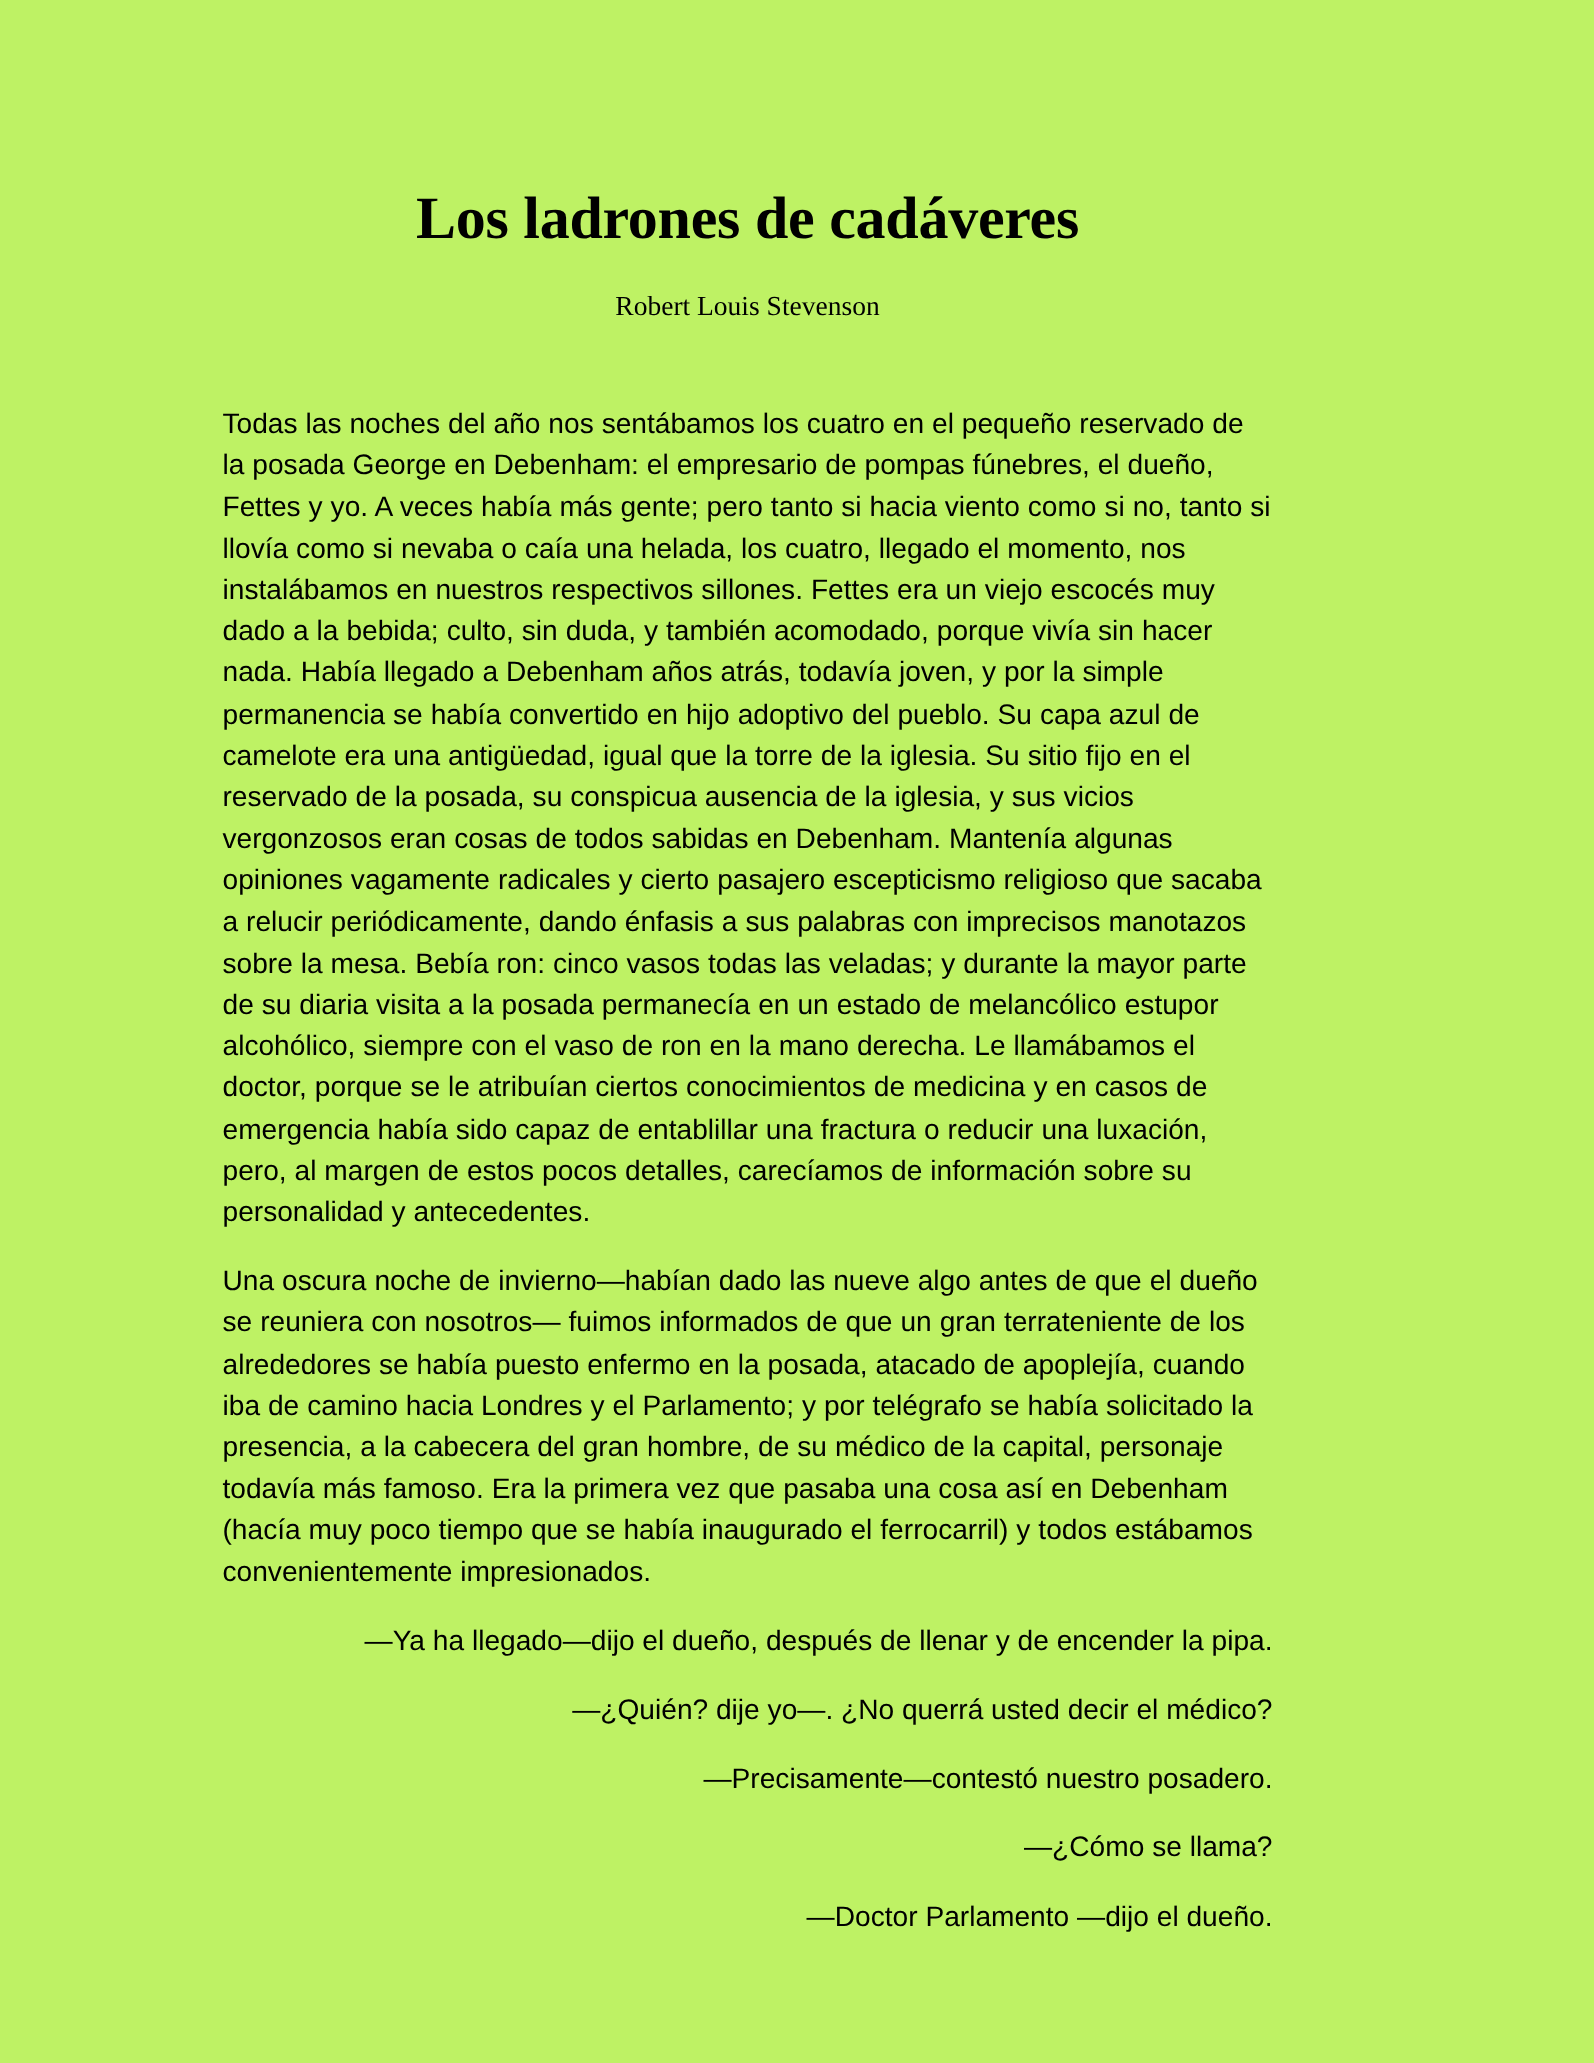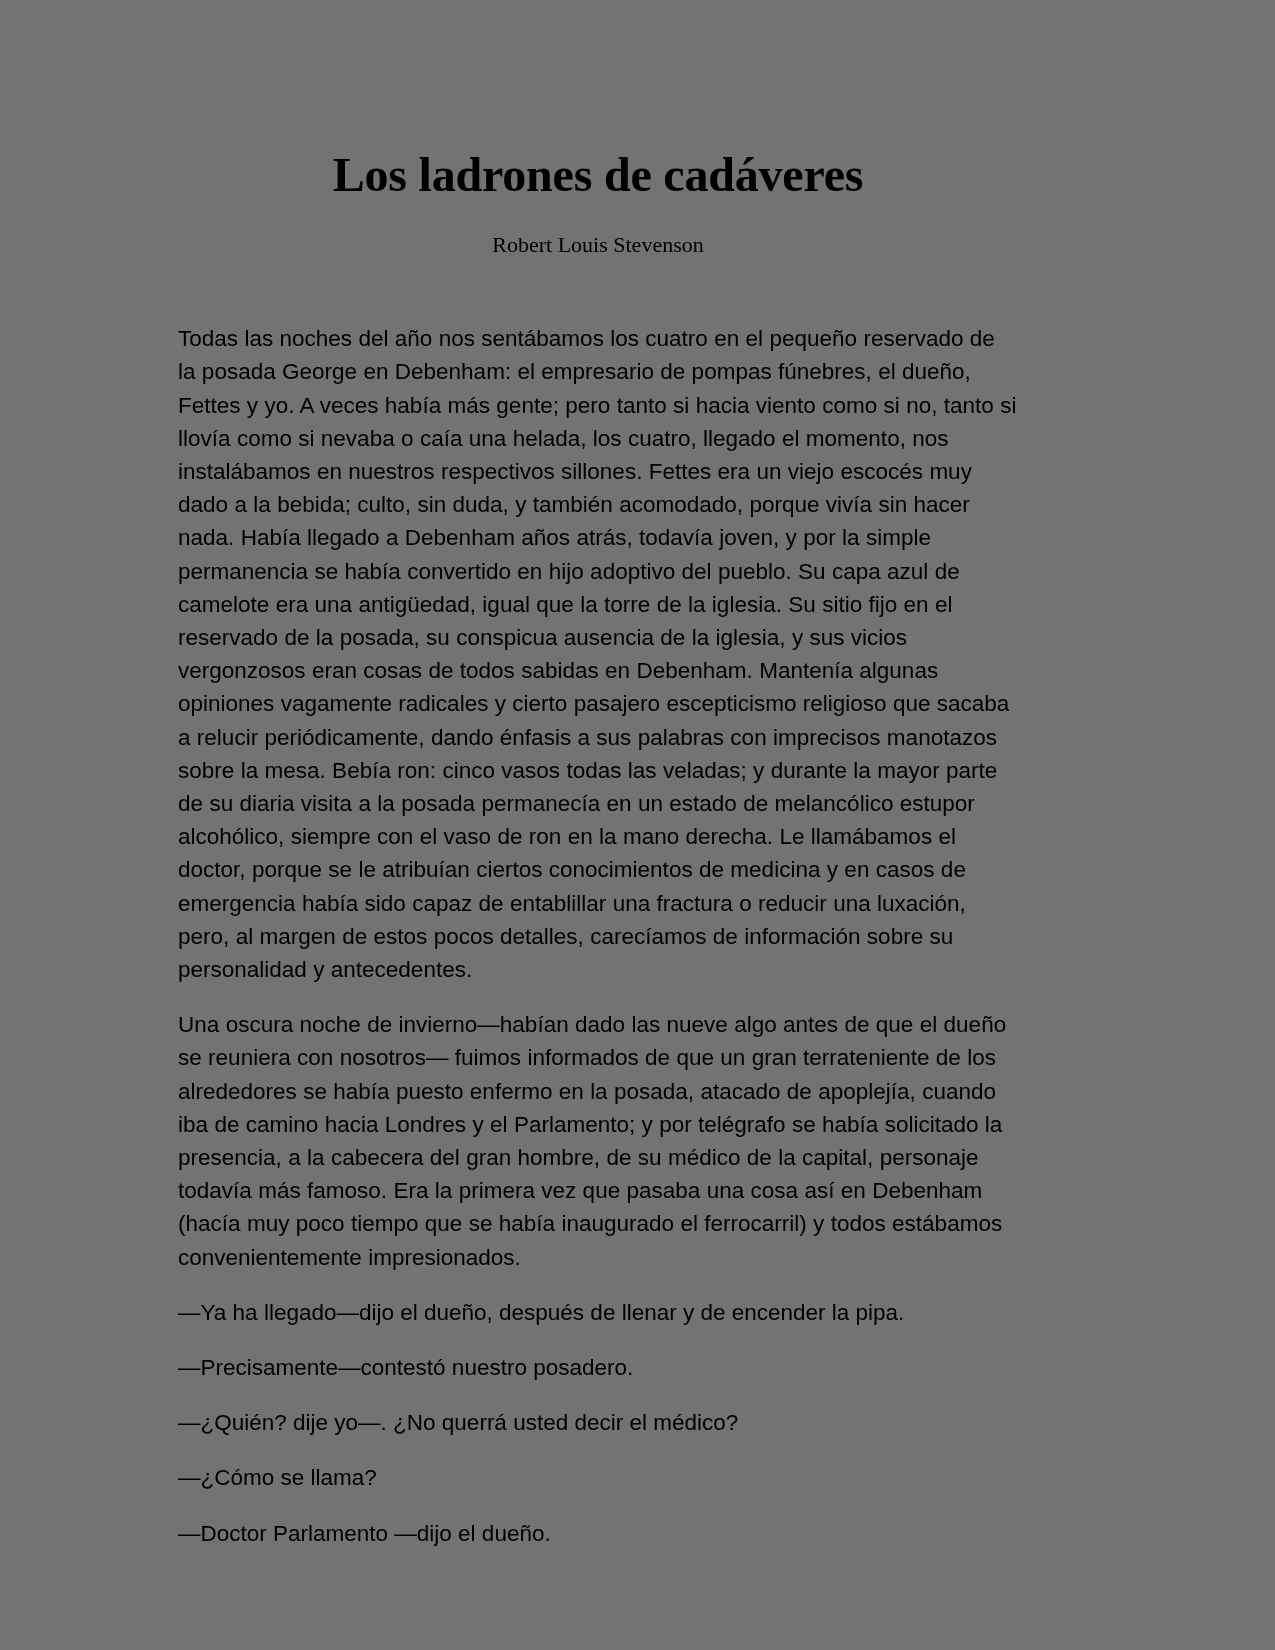--- a/index.html
+++ b/index.html
@@ -15,21 +15,21 @@
     font-family: "Liberation Sans", sans-serif;
     color: #000000;
     -webkit-font-smoothing: antialiased;
   }
   .page {
     position: relative;
     width: 1275px;
     height: 1650px;
     box-sizing: border-box;
     padding: 0;
-    background: #737373;
+    background: #bef264;
   }
   .content {
     position: absolute;
     left: 178px;
     top: 0;
     width: 840px;
   }
   .doc-title {
     font-family: "Liberation Serif", "DejaVu Serif", serif;
     font-weight: bold;
@@ -64,21 +64,21 @@
     word-spacing: 0.1px;
   }
   p.para:last-child {
     margin-bottom: 0;
   }
   p.dialogue {
     font-family: "Liberation Sans", sans-serif;
     font-size: 22.5px;
     line-height: 33.2px;
     margin: 16px 0 22px 0;
-    text-align: left;
+    text-align: right;
     color: #000000;
   }
 </style>
 </head>
 <body>
 
 <div class="page">
   <div class="content">
 
     <h1 class="doc-title">Los ladrones de cadáveres</h1>
@@ -86,23 +86,23 @@
     <div class="doc-author">Robert Louis Stevenson</div>
 
     <div class="body-block">
 
       <p class="para">Todas las noches del año nos sentábamos los cuatro en el pequeño reservado de la posada George en Debenham: el empresario de pompas fúnebres, el dueño, Fettes y yo. A veces había más gente; pero tanto si hacia viento como si no, tanto si llovía como si nevaba o caía una helada, los cuatro, llegado el momento, nos instalábamos en nuestros respectivos sillones. Fettes era un viejo escocés muy dado a la bebida; culto, sin duda, y también acomodado, porque vivía sin hacer nada. Había llegado a Debenham años atrás, todavía joven, y por la simple permanencia se había convertido en hijo adoptivo del pueblo. Su capa azul de camelote era una antigüedad, igual que la torre de la iglesia. Su sitio fijo en el reservado de la posada, su conspicua ausencia de la iglesia, y sus vicios vergonzosos eran cosas de todos sabidas en Debenham. Mantenía algunas opiniones vagamente radicales y cierto pasajero escepticismo religioso que sacaba a relucir periódicamente, dando énfasis a sus palabras con imprecisos manotazos sobre la mesa. Bebía ron: cinco vasos todas las veladas; y durante la mayor parte de su diaria visita a la posada permanecía en un estado de melancólico estupor alcohólico, siempre con el vaso de ron en la mano derecha. Le llamábamos el doctor, porque se le atribuían ciertos conocimientos de medicina y en casos de emergencia había sido capaz de entablillar una fractura o reducir una luxación, pero, al margen de estos pocos detalles, carecíamos de información sobre su personalidad y antecedentes.</p>
 
       <p class="para">Una oscura noche de invierno—habían dado las nueve algo antes de que el dueño se reuniera con nosotros— fuimos informados de que un gran terrateniente de los alrededores se había puesto enfermo en la posada, atacado de apoplejía, cuando iba de camino hacia Londres y el Parlamento; y por telégrafo se había solicitado la presencia, a la cabecera del gran hombre, de su médico de la capital, personaje todavía más famoso. Era la primera vez que pasaba una cosa así en Debenham (hacía muy poco tiempo que se había inaugurado el ferrocarril) y todos estábamos convenientemente impresionados.</p>
 
       <p class="dialogue">—Ya ha llegado—dijo el dueño, después de llenar y de encender la pipa.</p>
 
+      <p class="dialogue">—¿Quién? dije yo—. ¿No querrá usted decir el médico?</p>
+
       <p class="dialogue">—Precisamente—contestó nuestro posadero.</p>
-
-      <p class="dialogue">—¿Quién? dije yo—. ¿No querrá usted decir el médico?</p>
 
       <p class="dialogue">—¿Cómo se llama?</p>
 
       <p class="dialogue">—Doctor Parlamento —dijo el dueño.</p>
 
 
     </div>
   </div>
 </div>
 

